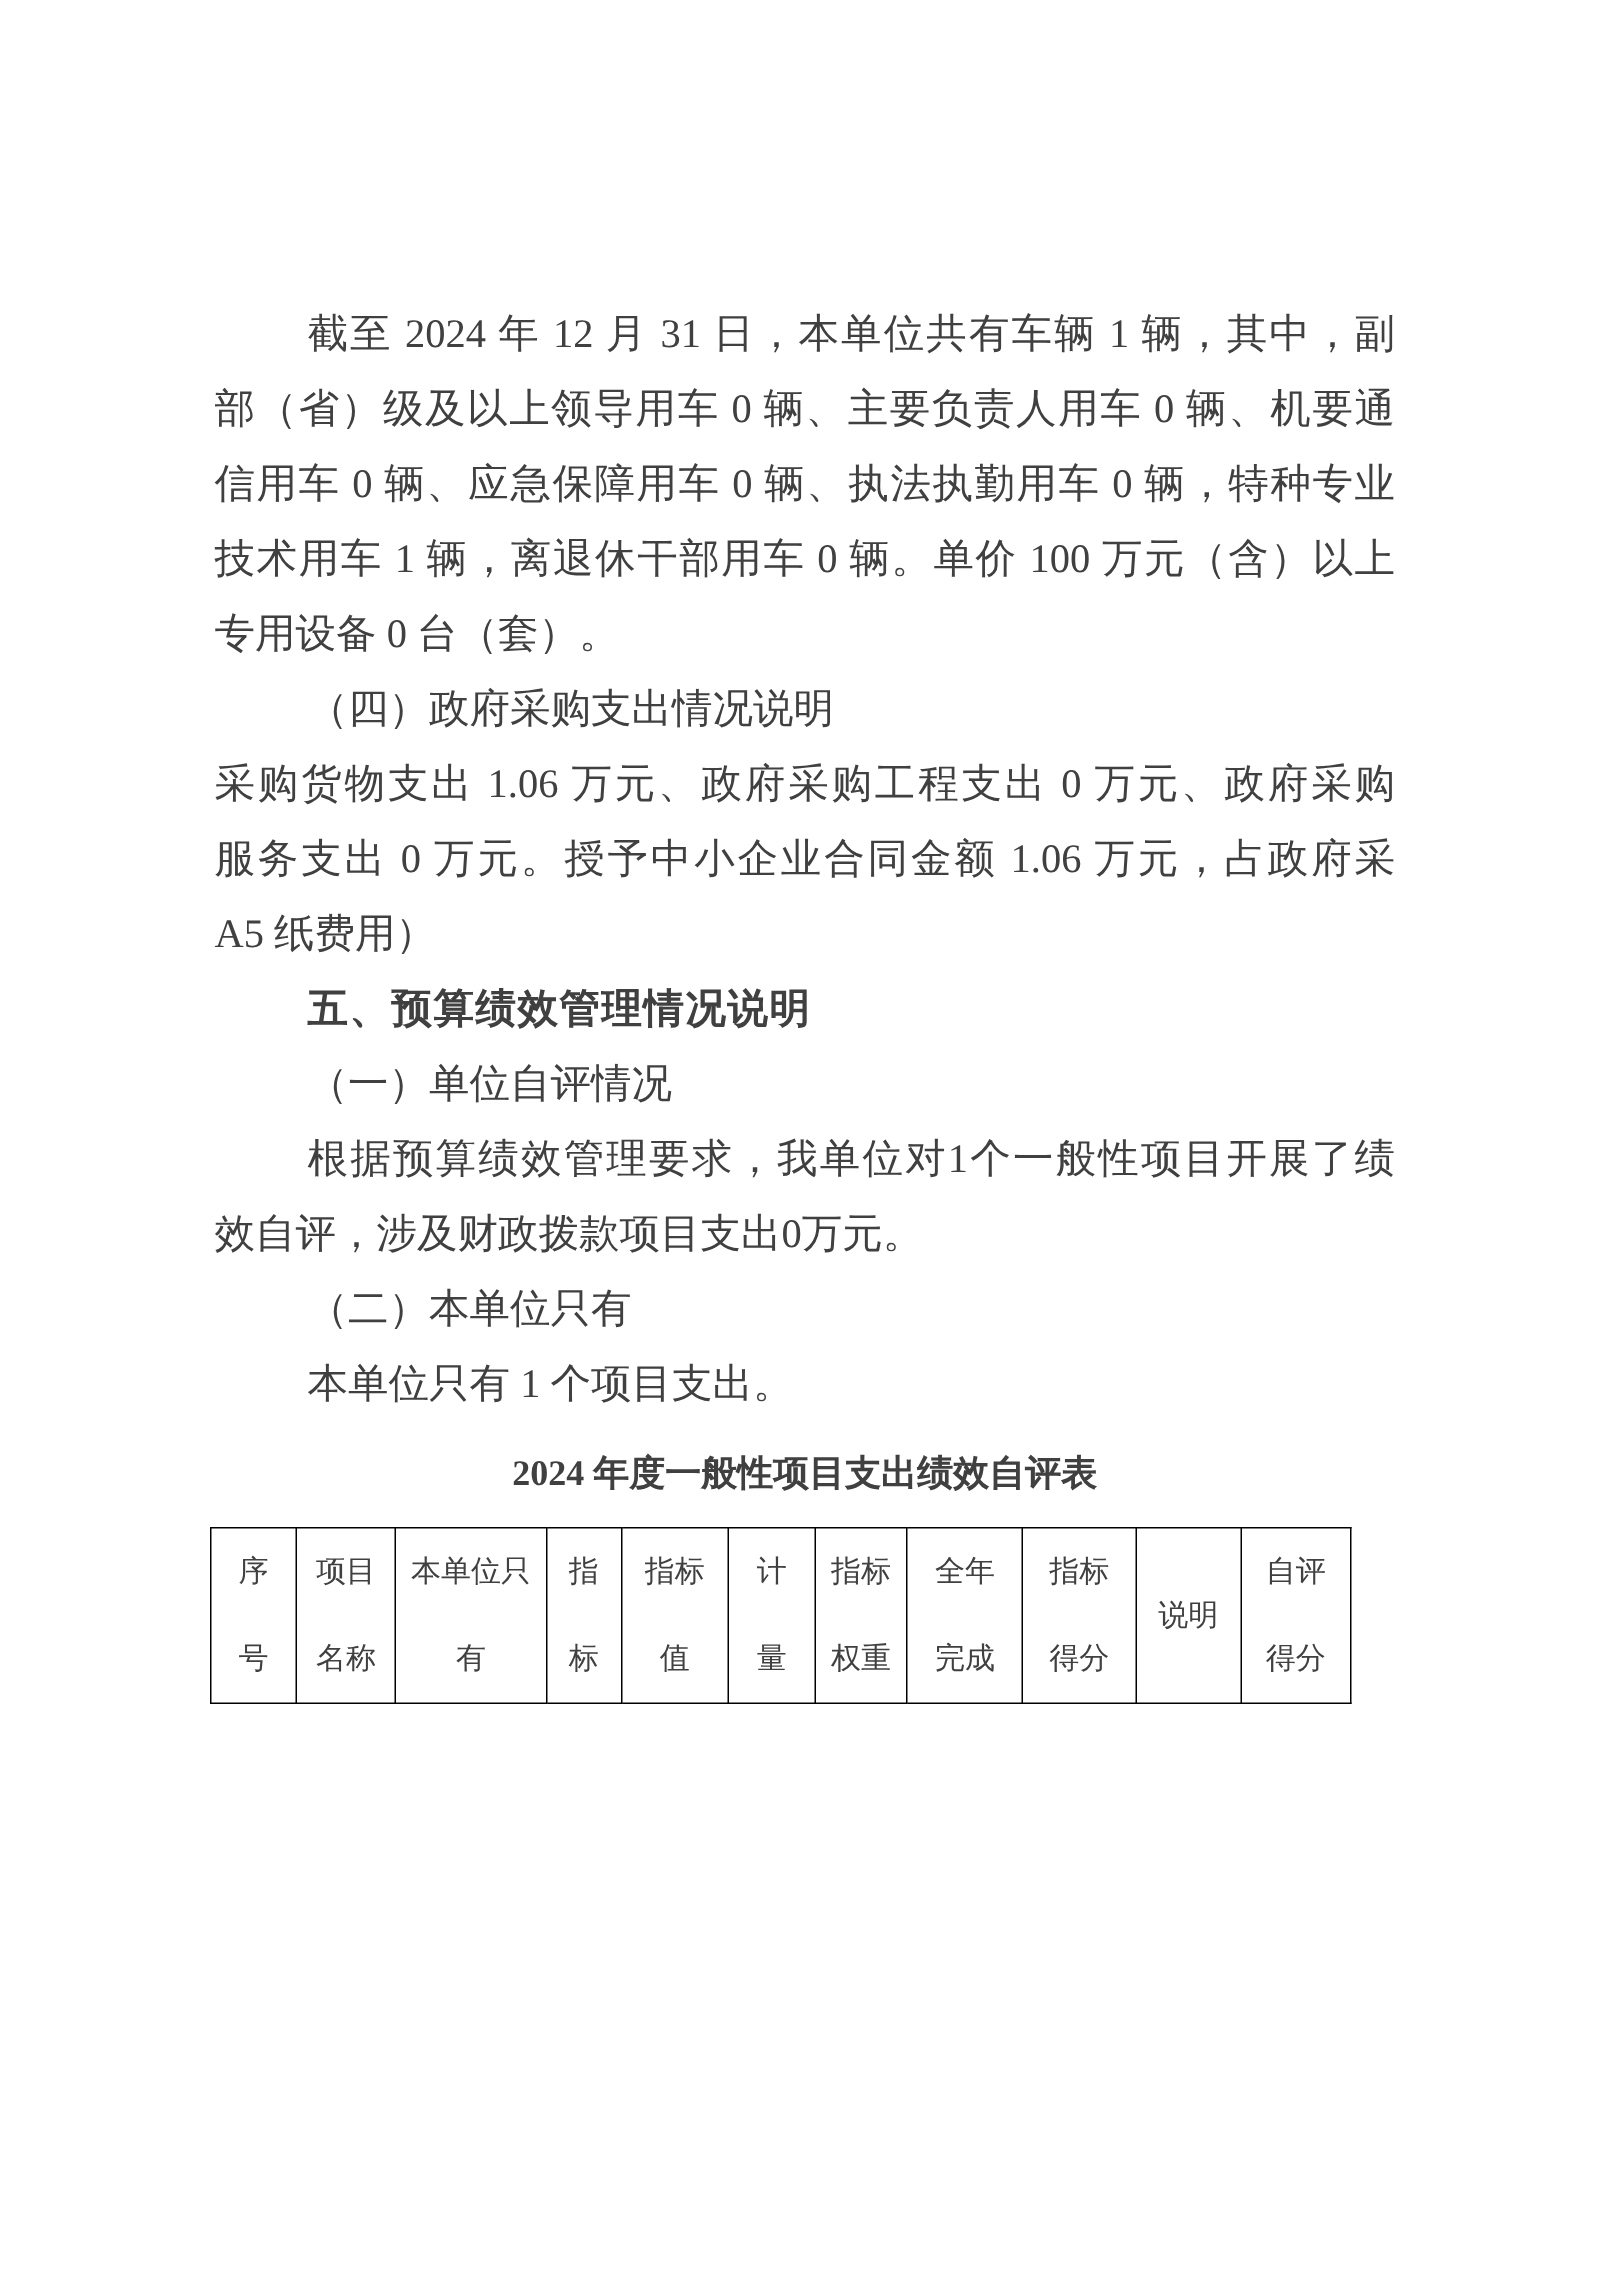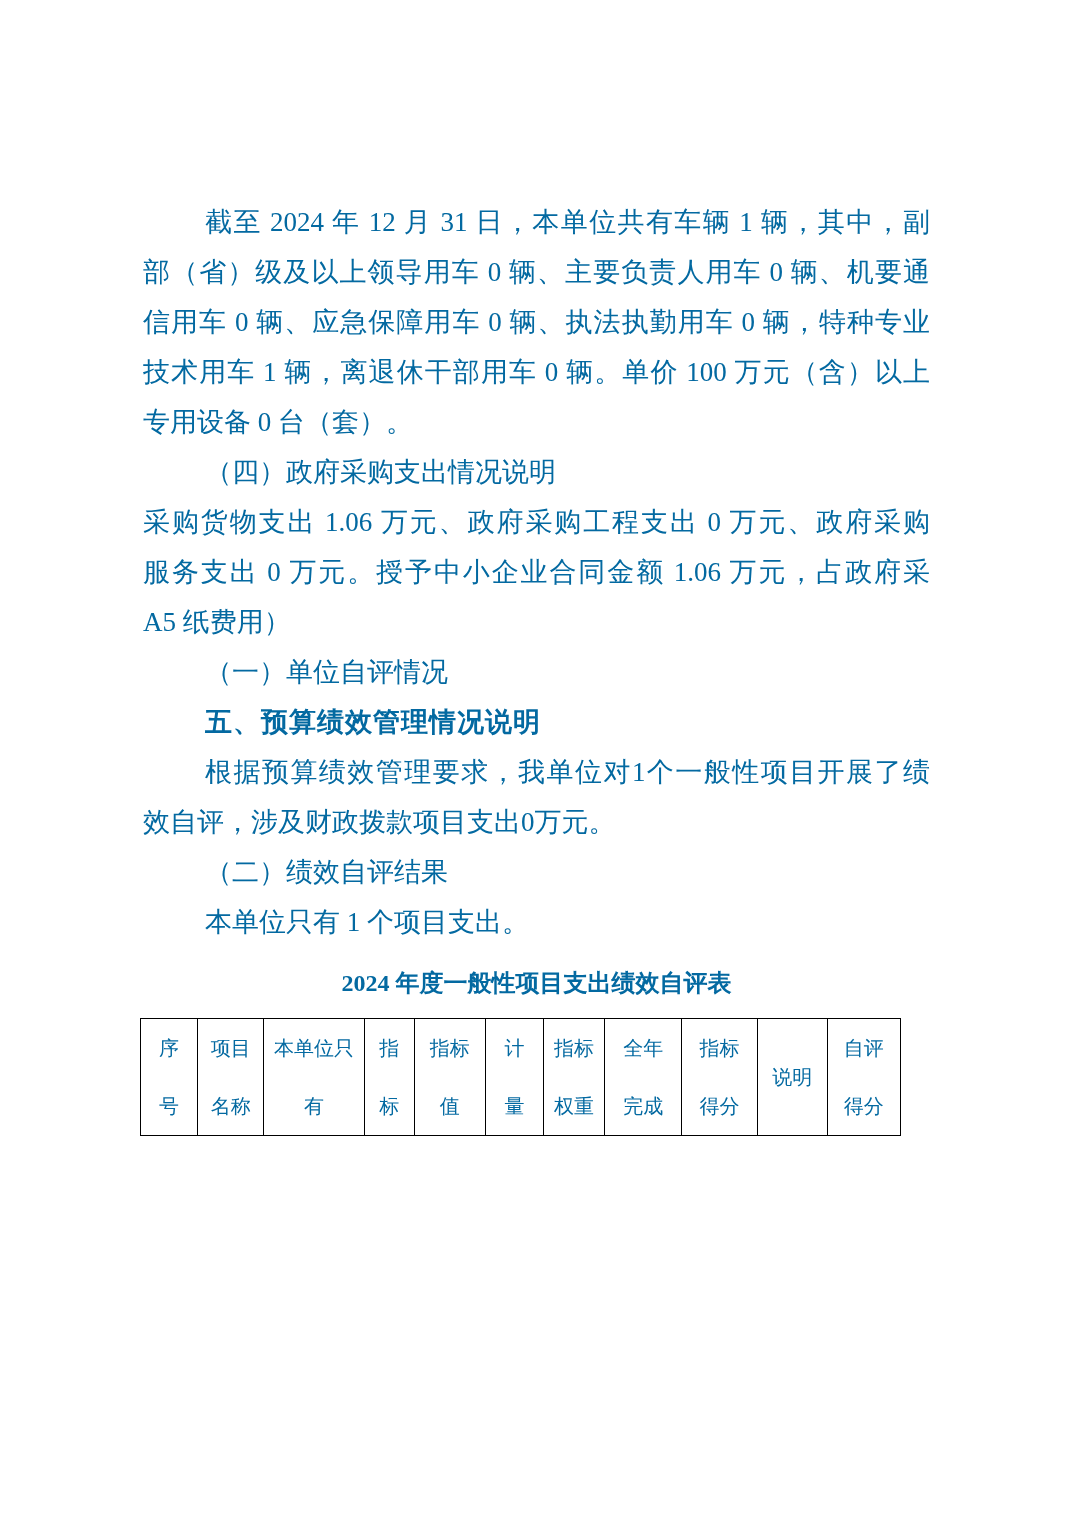--- a/index.html
+++ b/index.html
@@ -5,21 +5,21 @@
   html, body {
     margin: 0;
     padding: 0;
     background: #ffffff;
   }
   .page {
     position: relative;
     width: 1074px;
     height: 1276px;
     background: #ffffff;
-    color: #0369a1;
+    color: #404040;
     font-family: "Liberation Serif", "DejaVu Serif", serif;
     overflow: hidden;
   }
   .content {
     position: absolute;
     left: 143px;
     top: 197px;
     width: 787px;
   }
   .line {
@@ -83,27 +83,27 @@
     <div class="line j">信用车 0 辆、应急保障用车 0 辆、执法执勤用车 0 辆，特种专业</div>
     <div class="line j">技术用车 1 辆，离退休干部用车 0 辆。单价 100 万元（含）以上</div>
     <div class="line l">专用设备 0 台（套）。</div>
 
     <div class="line l ind">（四）政府采购支出情况说明</div>
 
     <div class="line j">采购货物支出 1.06 万元、政府采购工程支出 0 万元、政府采购</div>
     <div class="line j">服务支出 0 万元。授予中小企业合同金额 1.06 万元，占政府采</div>
     <div class="line l">A5 纸费用）</div>
 
+    <div class="line l ind hei">五、预算绩效管理情况说明</div>
     <div class="line l ind">（一）单位自评情况</div>
-    <div class="line l ind hei">五、预算绩效管理情况说明</div>
 
     <div class="line j ind">根据预算绩效管理要求，我单位对1个一般性项目开展了绩</div>
     <div class="line l">效自评，涉及财政拨款项目支出0万元。</div>
 
-    <div class="line l ind">（二）绩效自评结果</div>
+    <div class="line l ind">（二）本单位只有</div>
     <div class="line l ind">本单位只有 1 个项目支出。</div>
 
     <div class="doc-title">2024 年度一般性项目支出绩效自评表</div>
 
     <table class="eval">
       <colgroup>
         <col style="width:57px">
         <col style="width:66px">
         <col style="width:100px">
         <col style="width:50px">

